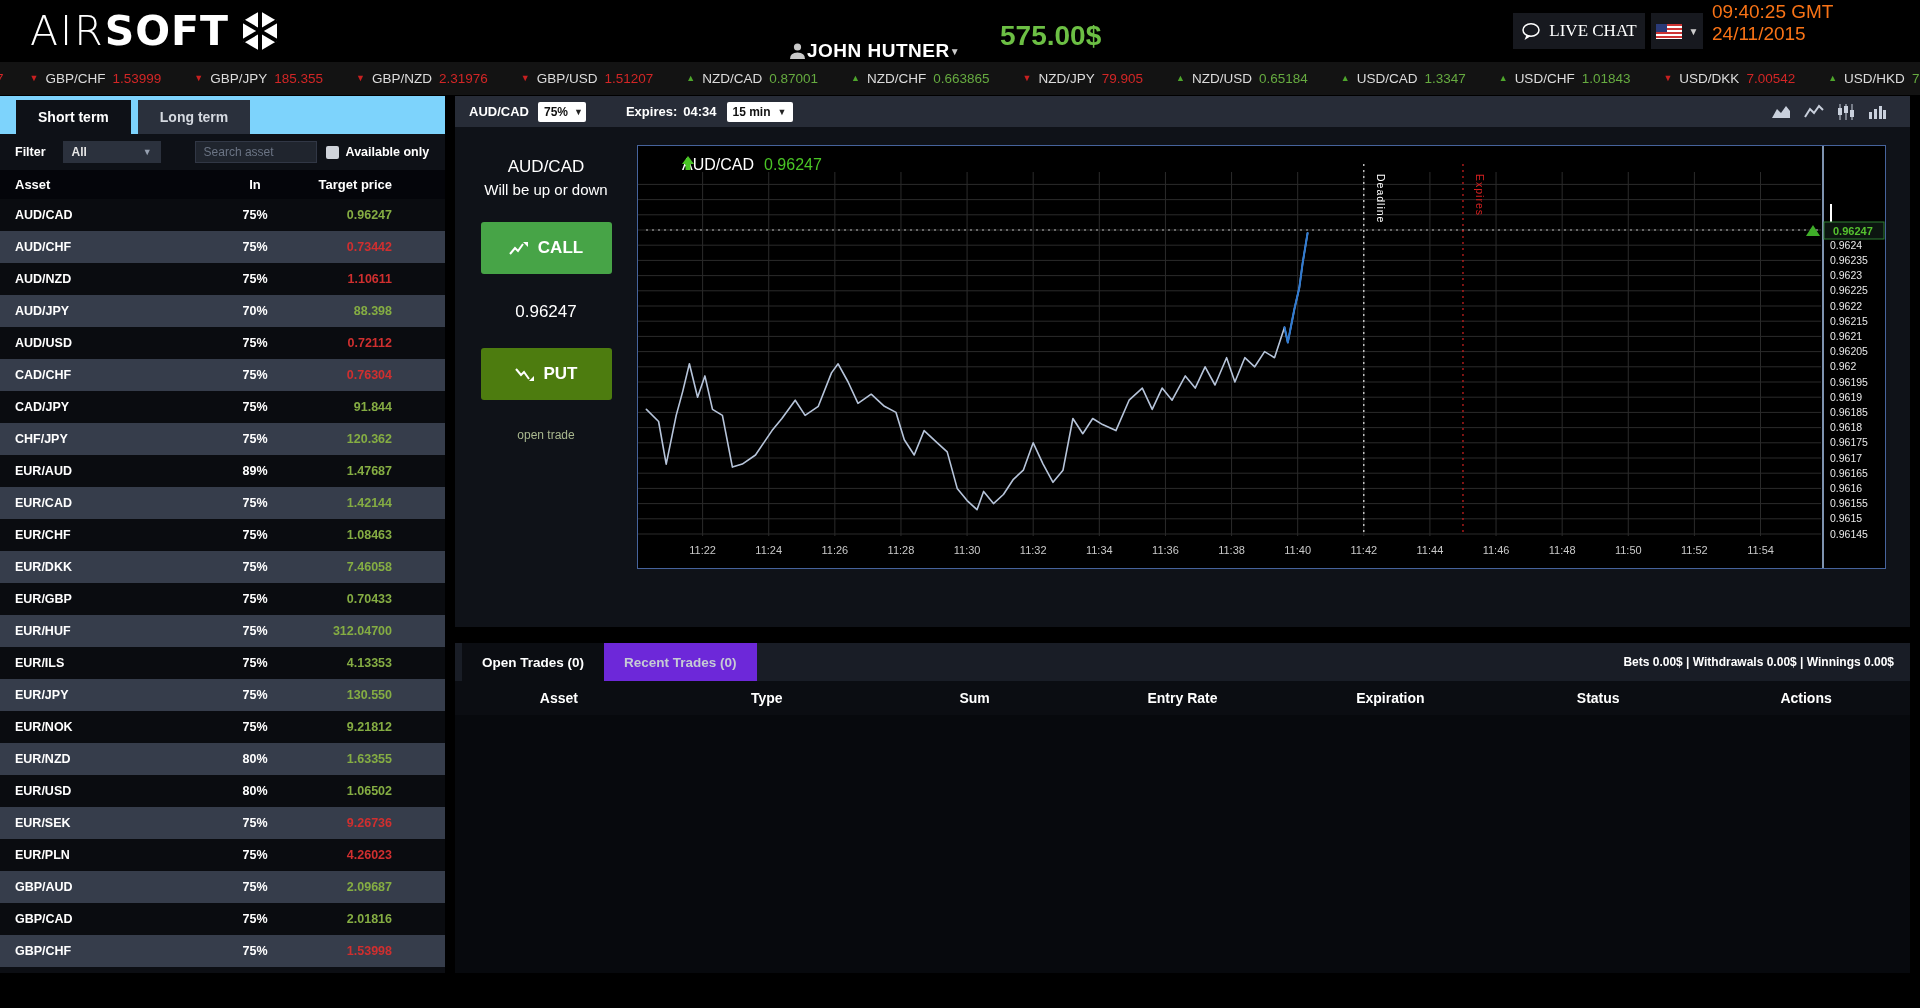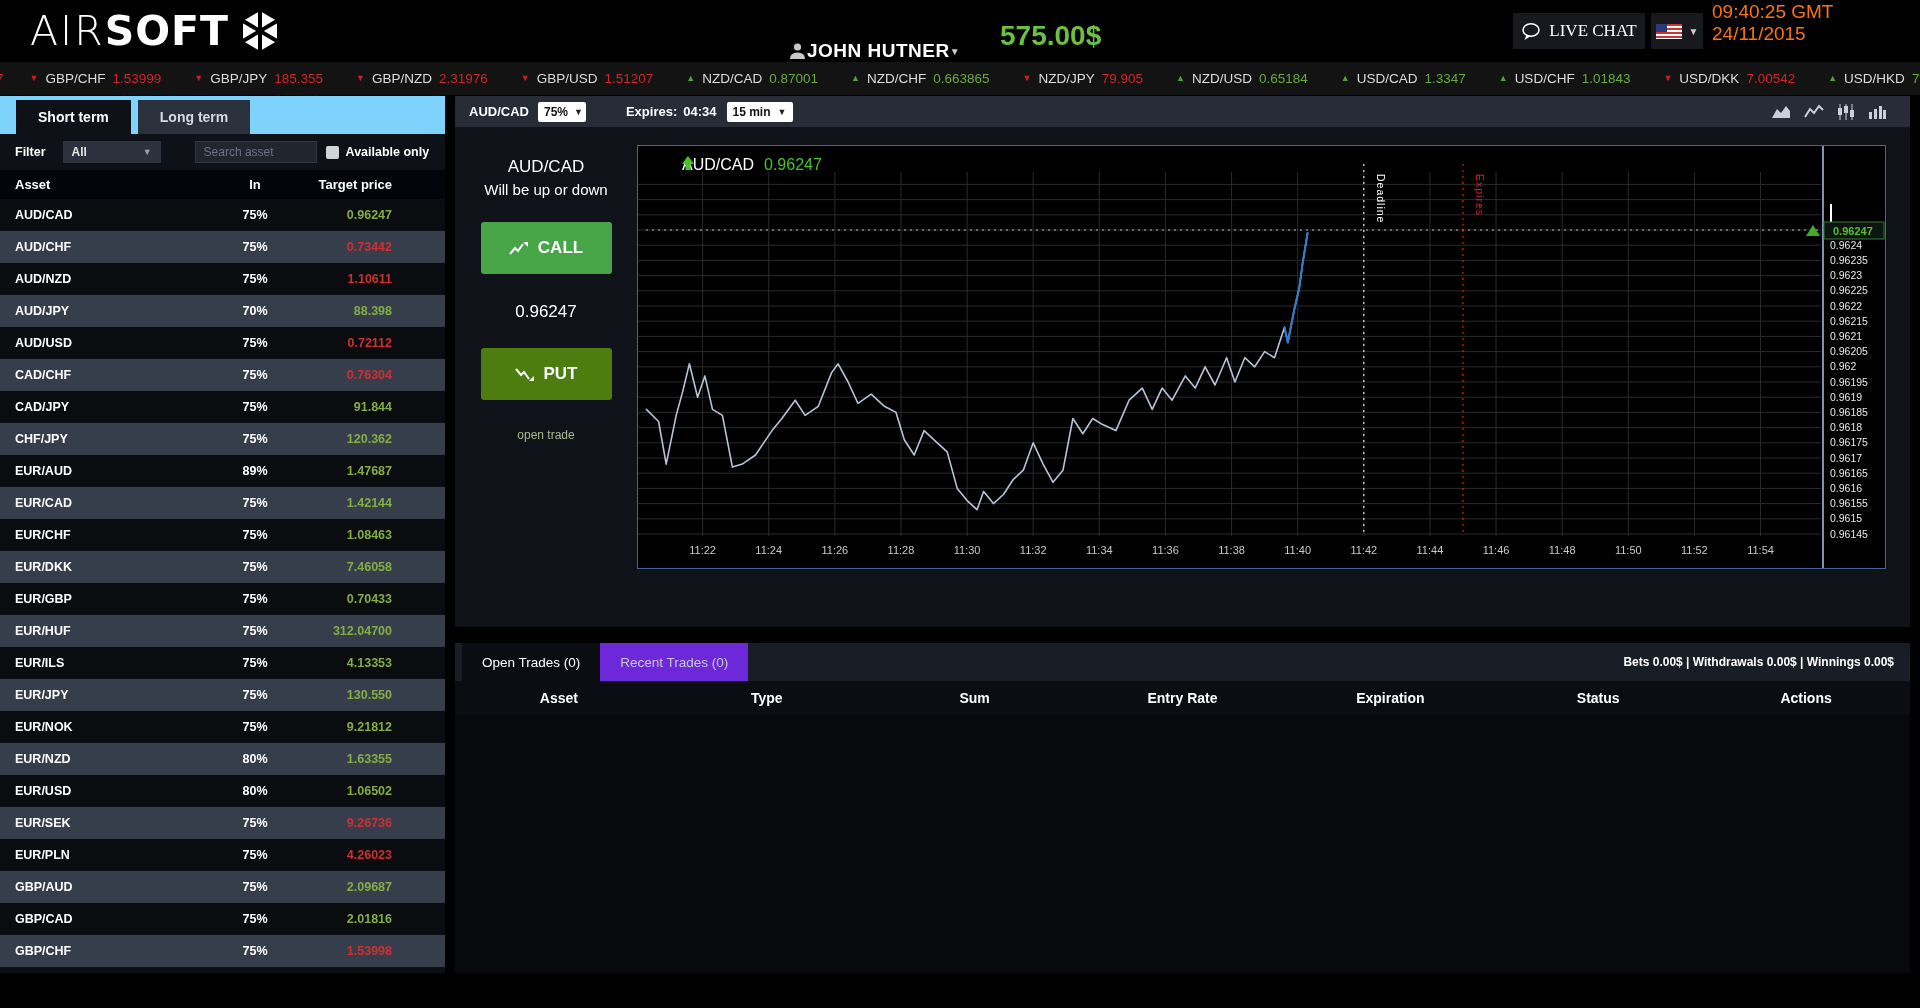--- a/index.html
+++ b/index.html
@@ -90,21 +90,21 @@
   .tp-open{margin-top:28px;font-size:12px;color:#a9b88f;cursor:pointer}
   .chart-box{position:absolute;left:182px;top:49px;width:1249px;height:424px;background:#000;
     border:1px solid #46639c}
   .chart-box svg{position:absolute;left:0;top:0}
   .chart-title{position:absolute;left:44px;top:10px;display:flex;align-items:center;gap:10px}
   .ct-name{font-size:16px;color:#fff}
   .ct-price{font-size:16px;color:#49c425}
   
   .bottom-panel{position:absolute;left:455px;top:643px;width:1455px;height:330px;background:#0b0d12}
   .bottom-tabs{height:38px;background:#191d26;display:flex;align-items:stretch;position:relative}
-  .b-tab{display:flex;align-items:center;padding:16px 20px;font-size:13.5px;font-weight:normal;cursor:pointer}
+  .b-tab{display:flex;align-items:center;padding:16px 20px;font-size:13.5px;font-weight:bold;cursor:pointer}
   .b-tab.active{background:#0b0d12;color:#fff;margin-left:7px}
   .b-tab.inactive{background:#6d28d9;color:#c6cbd4}
   .b-summary{position:absolute;right:16px;top:0;height:38px;display:flex;align-items:center;
     font-size:12px;font-weight:bold;color:#fff}
   .bottom-header{height:34px;display:flex;align-items:center;background:#0b0d12}
   .bh-col{flex:1;text-align:center;font-size:14px;font-weight:bold;color:#fff}
   .bottom-body{height:258px;background:#07090d}
 </style>
 </head>
 <body>

